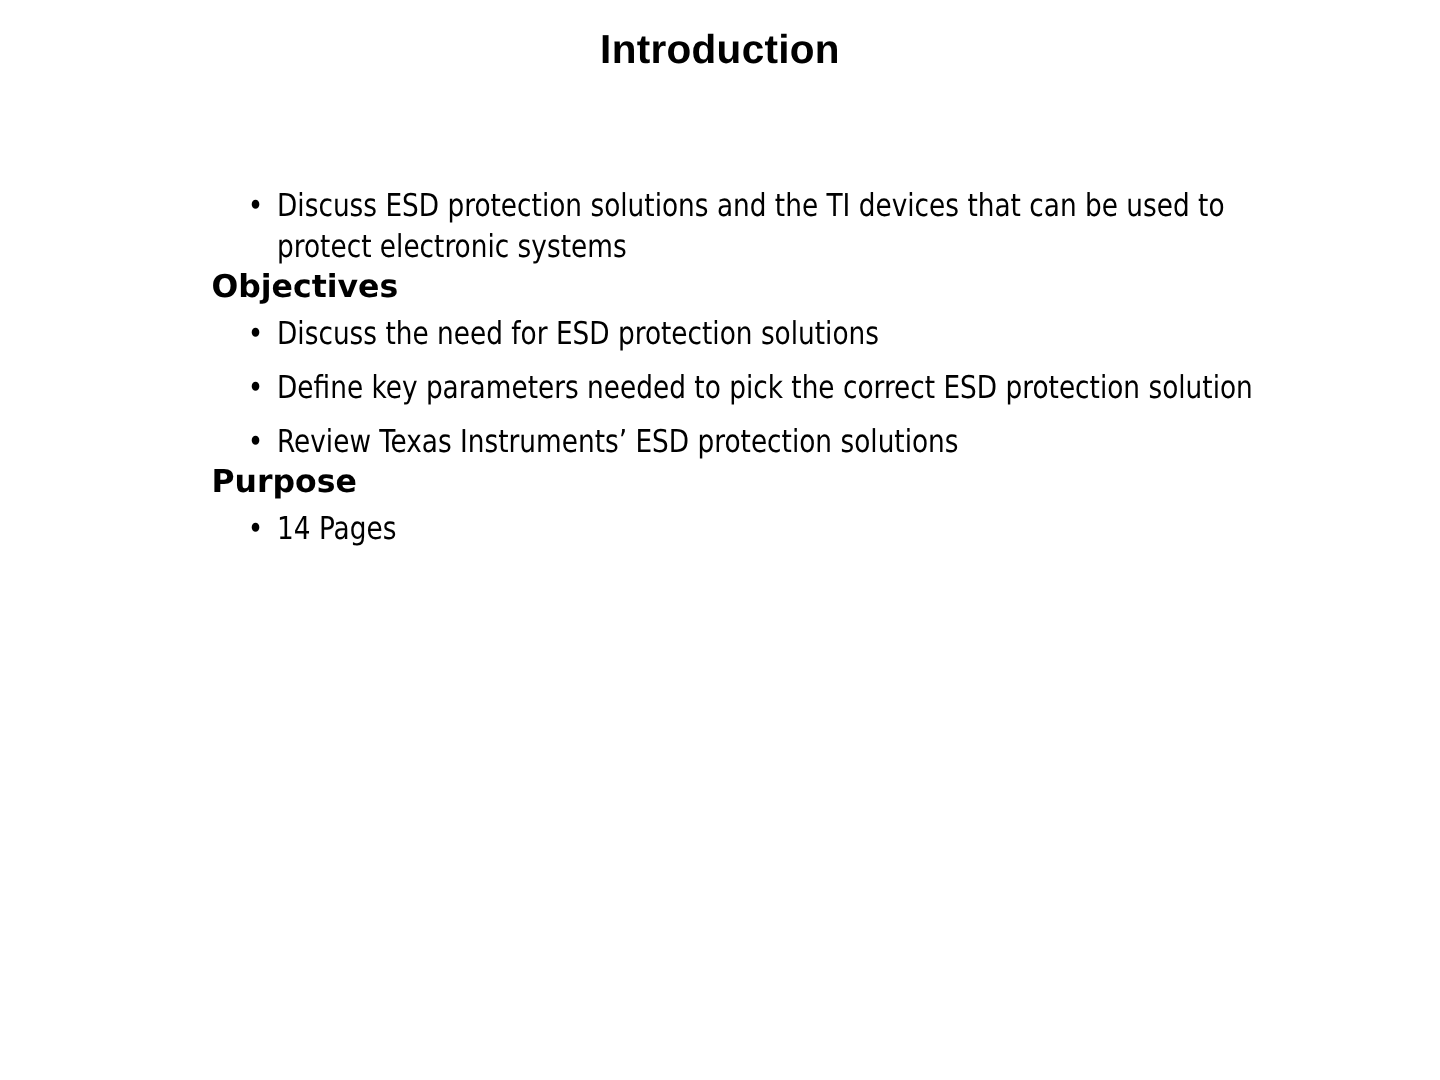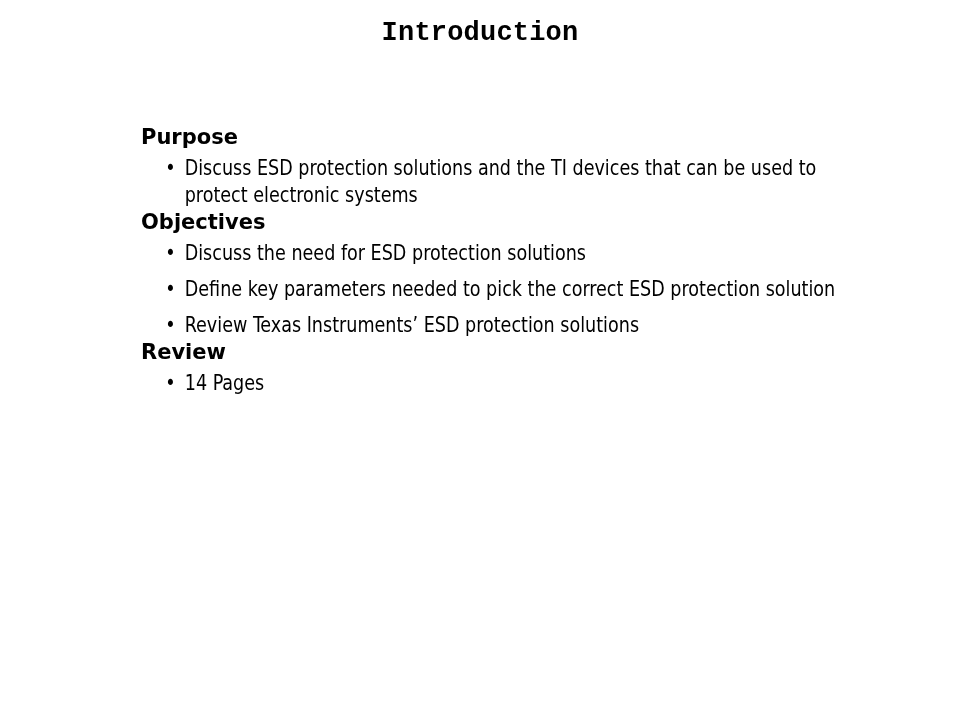--- a/index.html
+++ b/index.html
@@ -21,21 +21,21 @@
     height: 720px;
     background: #ffffff;
   }
 
   .slide-title {
     position: absolute;
     left: 0;
     top: 16px;
     width: 960px;
     text-align: center;
-    font-family: Liberation Mono, monospace;
+    font-family: Liberation Sans, sans-serif;
     font-weight: bold;
     font-size: 27px;
     line-height: 34px;
     letter-spacing: 0.2px;
     color: #000000;
   }
 
   .body-block {
     position: absolute;
     left: 141px;
@@ -98,21 +98,20 @@
 </head>
 <body>
 
 <div class="slide">
 
   <div class="slide-title">Introduction</div>
 
   <div class="body-block">
 
     <div class="section">
-      <div class="section-heading">Purpose</div>
       <ul class="bullet-list">
         <li class="bullet-item">
           <span class="bullet-marker">•</span>
           <span class="bullet-text">Discuss ESD protection solutions and the TI devices that can be used to protect electronic systems</span>
         </li>
       </ul>
     </div>
 
     <div class="section">
       <div class="section-heading">Objectives</div>
@@ -126,21 +125,21 @@
           <span class="bullet-text">Define key parameters needed to pick the correct ESD protection solution</span>
         </li>
         <li class="bullet-item">
           <span class="bullet-marker">•</span>
           <span class="bullet-text">Review Texas Instruments’ ESD protection solutions</span>
         </li>
       </ul>
     </div>
 
     <div class="section">
-      <div class="section-heading">Review</div>
+      <div class="section-heading">Purpose</div>
       <ul class="bullet-list">
         <li class="bullet-item">
           <span class="bullet-marker">•</span>
           <span class="bullet-text">14 Pages</span>
         </li>
       </ul>
     </div>
 
   </div>
 </div>

